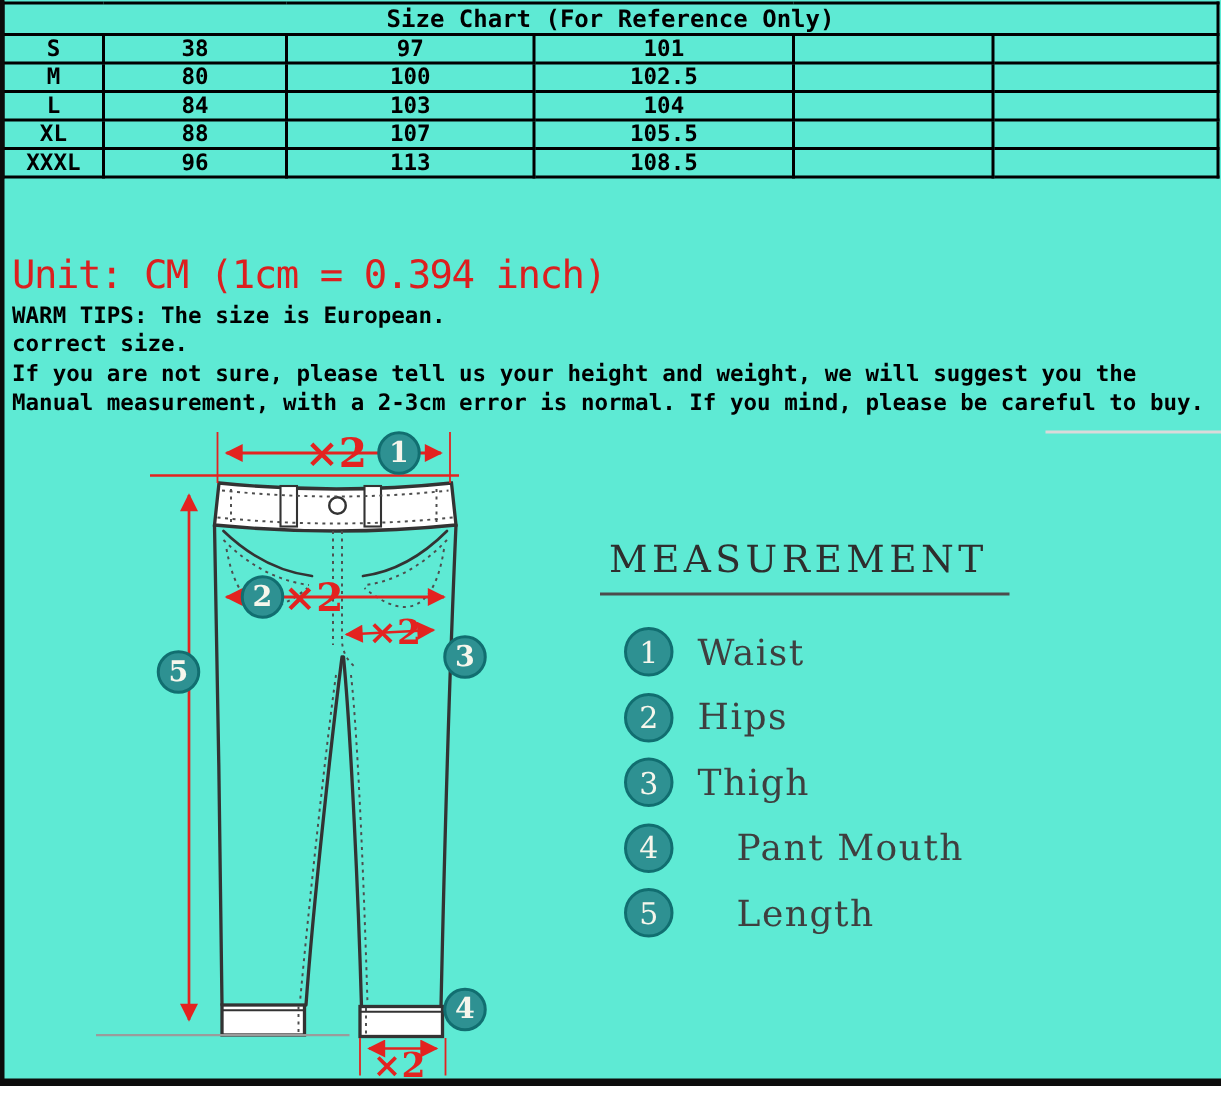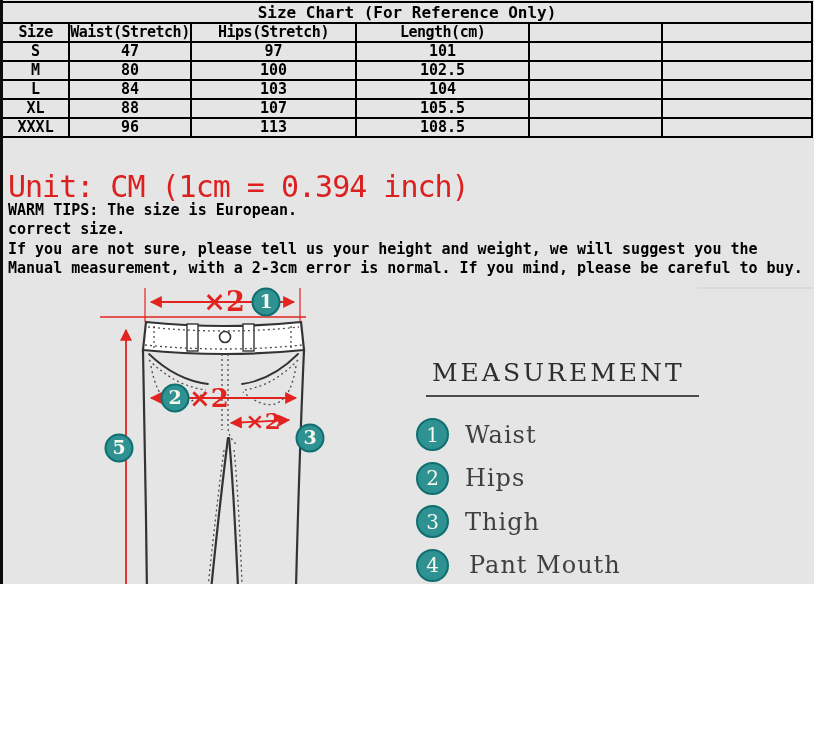--- a/index.html
+++ b/index.html
@@ -1,50 +1,50 @@
 <!DOCTYPE html>
 <html><head>
 <meta charset="utf-8">
 <style>
   html,body{margin:0;padding:0;background:#fff;}
-  .page{position:relative;width:814px;height:584px;background:#e5e5e5;overflow:hidden;
+  .page{position:relative;width:814px;height:724px;background:#5eead4;overflow:hidden;
         font-family:"DejaVu Sans Mono","Liberation Mono",monospace;}
 
   
   .size-table{position:absolute;left:1px;top:1px;width:812px;border-collapse:collapse;
               table-layout:fixed;font-family:"DejaVu Sans Mono","Liberation Mono",monospace;
               font-weight:700;color:#000;}
   .size-table td{border:2px solid #000;text-align:center;padding:0;white-space:nowrap;
                  overflow:hidden;font-size:15px;height:17px;line-height:17px;}
   .size-table tr.t-title td{font-size:16px;height:19px;line-height:19px;}
   .size-table tr.t-head td{font-size:15px;height:17px;letter-spacing:-0.5px;}
 
   
-  .unit-line{position:absolute;left:8px;top:169px;font-size:30px;color:#dc1f1f;
+  .unit-line{position:absolute;left:8px;top:169px;font-size:26px;color:#dc1f1f;
              letter-spacing:-1px;white-space:nowrap;}
   .tips{position:absolute;left:8px;top:201px;width:800px;}
   .tip{font-size:15px;font-weight:700;color:#000;line-height:19.3px;white-space:nowrap;}
 
   
   .diagram{position:absolute;left:0;top:280px;}
 
   
   .legend{position:absolute;left:400px;top:358px;width:320px;
           font-family:"DejaVu Serif","Liberation Serif",serif;}
-  .legend-title{display:inline-block;margin-left:26px;font-size:25px;letter-spacing:3px;
+  .legend-title{display:inline-block;font-size:25px;letter-spacing:3px;
                 color:#2e2e2e;border-bottom:2px solid #4c4c4c;padding:0 14px 8px 6px;
                 white-space:nowrap;}
   .legend-items{margin-top:16px;}
   .legend-item{display:flex;align-items:center;height:43.5px;}
   .legend-badge{flex:0 0 auto;width:29px;height:29px;margin-left:16px;border-radius:50%;
                 background:#2e9192;border:2px solid #116e70;color:#f6f6ec;font-size:20px;
                 display:flex;align-items:center;justify-content:center;}
   .legend-label{margin-left:16px;font-size:24px;color:#3f3f3f;letter-spacing:1px;
                 white-space:nowrap;}
-  .legend-item.indent .legend-label{margin-left:20px;}
+  .legend-item.indent .legend-label{margin-left:42px;}
 
   
   .left-border{position:absolute;left:0;top:0;width:3px;height:725px;background:#0c0c0c;}
   .bottom-border{position:absolute;left:0;top:719px;width:814px;height:6px;background:#0c0c0c;}
   .faint-line{position:absolute;left:697px;top:287px;width:117px;height:2px;background:#dadada;}
 </style>
 </head>
 <body>
 
 <div class="page">
@@ -55,31 +55,23 @@
         <col style="width:121px">
         <col style="width:165px">
       <col style="width:172px">
         <col style="width:133px">
         <col style="width:149px">
     </colgroup>
     <tbody>
       <tr class="t-title">
         <td colspan="6">Size Chart  (For Reference Only)</td>
       </tr>
-      <tr class="t-head">
-        <td>Size</td>
-        <td>Waist(Stretch)</td>
-        <td>Hips(Stretch)</td>
-        <td>Length(cm)</td>
-        <td></td>
-        <td></td>
-      </tr>
       <tr class="t-row">
         <td>S</td>
-        <td>47</td>
+        <td>38</td>
         <td>97</td>
         <td>101</td>
         <td></td>
         <td></td>
       </tr>
       <tr class="t-row">
         <td>M</td>
         <td>80</td>
         <td>100</td>
         <td>102.5</td>

